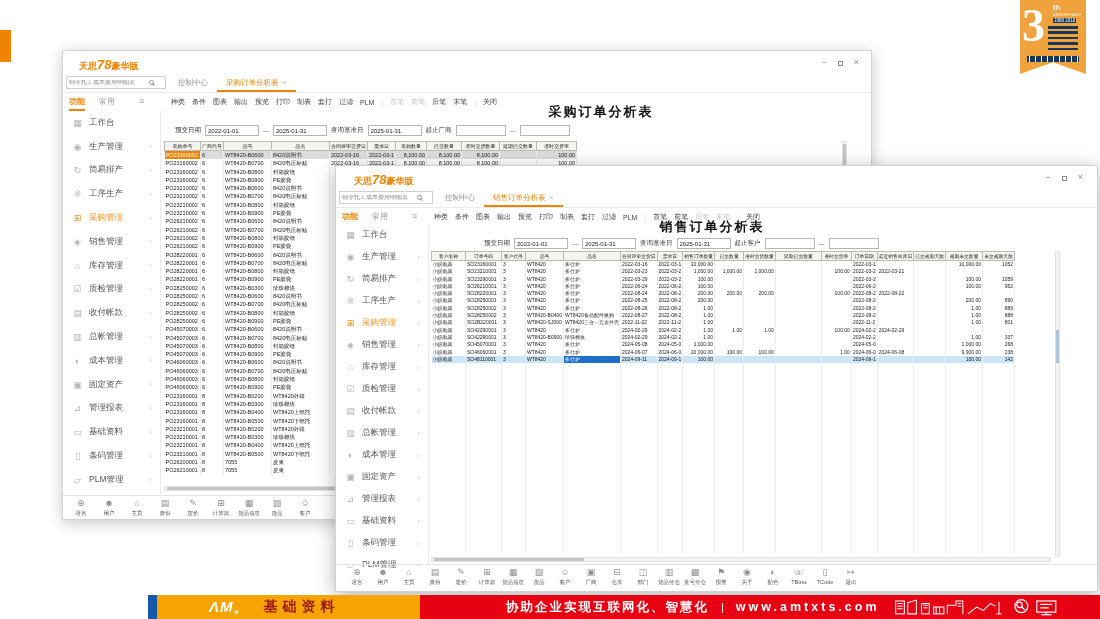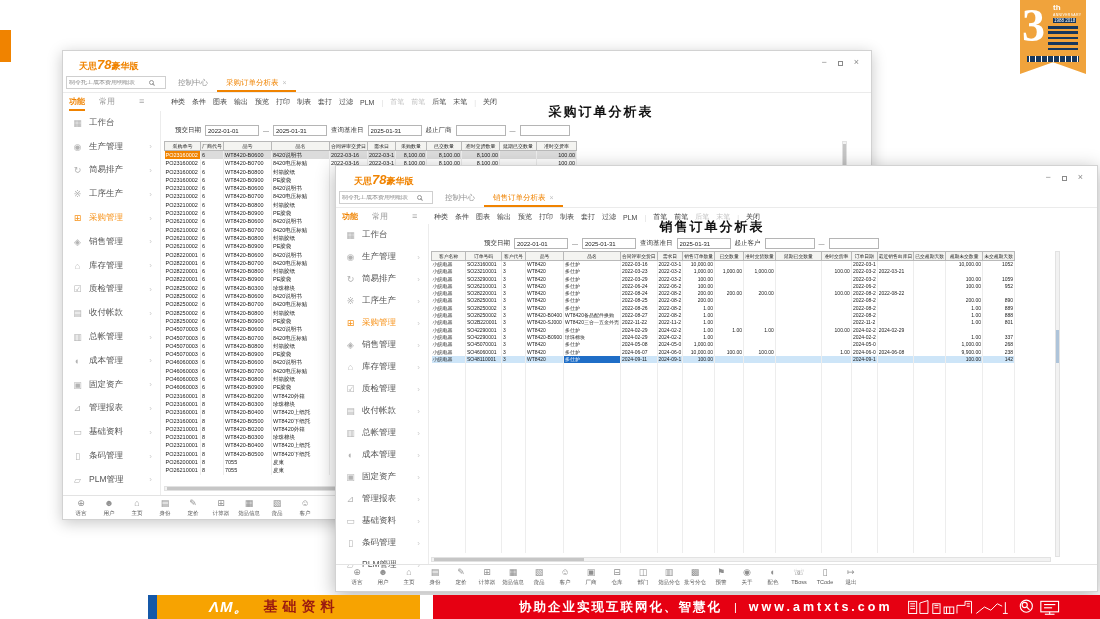--- a/index.html
+++ b/index.html
@@ -89,21 +89,21 @@
     background-image:repeating-linear-gradient(to right,transparent 0 2px,#fff 2px 3px,transparent 3px 6px);}
   
   .banner{position:absolute;left:0;top:595px;width:1100px;height:24px;background:#fff;}
   .banner .bluebar{position:absolute;left:148px;top:0;width:9px;height:24px;background:var(--banner-blue,#1558a8);}
   .banner .orange{position:absolute;left:157px;top:0;width:263px;height:24px;background:var(--banner-orange,#f7a301);
     display:flex;align-items:center;}
   .banner .amlogo{margin-left:52px;color:#fff;font-weight:bold;font-style:italic;font-size:15px;letter-spacing:1px;}
   .banner .ambrand{margin-left:14px;color:var(--brand-maroon,#9b1b10);font-weight:bold;font-size:14px;letter-spacing:5px;
     font-family:"Liberation Serif","DejaVu Serif",serif;}
   .banner .red{position:absolute;left:420px;top:0;right:0;height:24px;background:var(--banner-red,#e60012);
-    display:flex;align-items:center;color:#fff;margin-left:13px;}
+    display:flex;align-items:center;color:#fff;}
   .banner .slogan{margin-left:86px;font-weight:bold;font-size:12.5px;letter-spacing:2px;white-space:nowrap;}
   .banner .bdiv{margin:0 12px;font-size:11px;font-weight:normal;}
   .banner .url{font-weight:bold;font-size:12.5px;letter-spacing:3px;white-space:nowrap;}
   .banner .deco{margin-left:14px;height:20px;}
 </style>
 </head>
 <body>
 
 <div class="window" id="backWin">
   <div class="abs" style="left:0;top:0;right:0;height:22px;">

